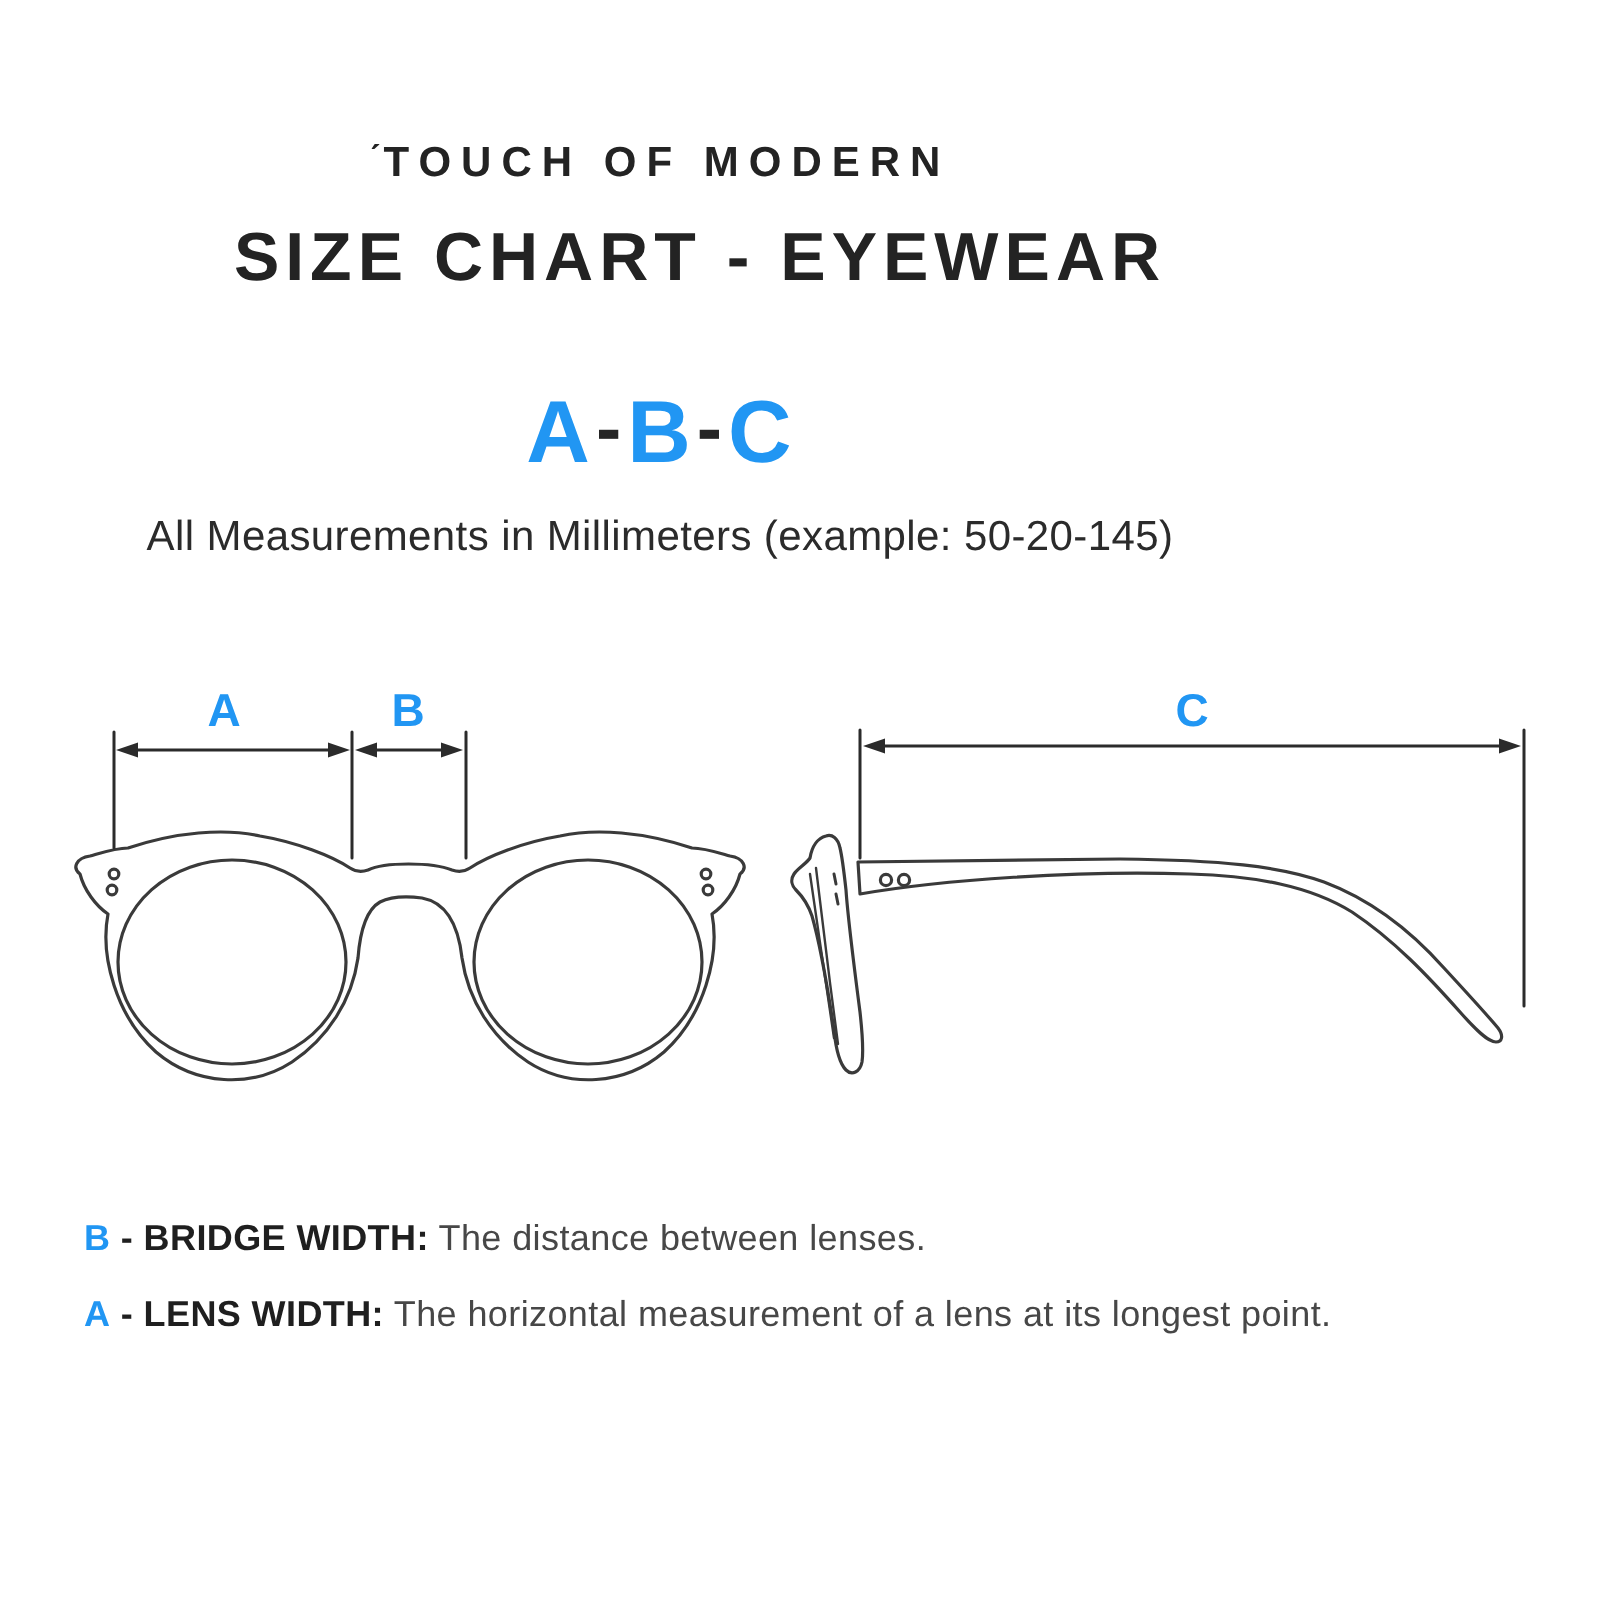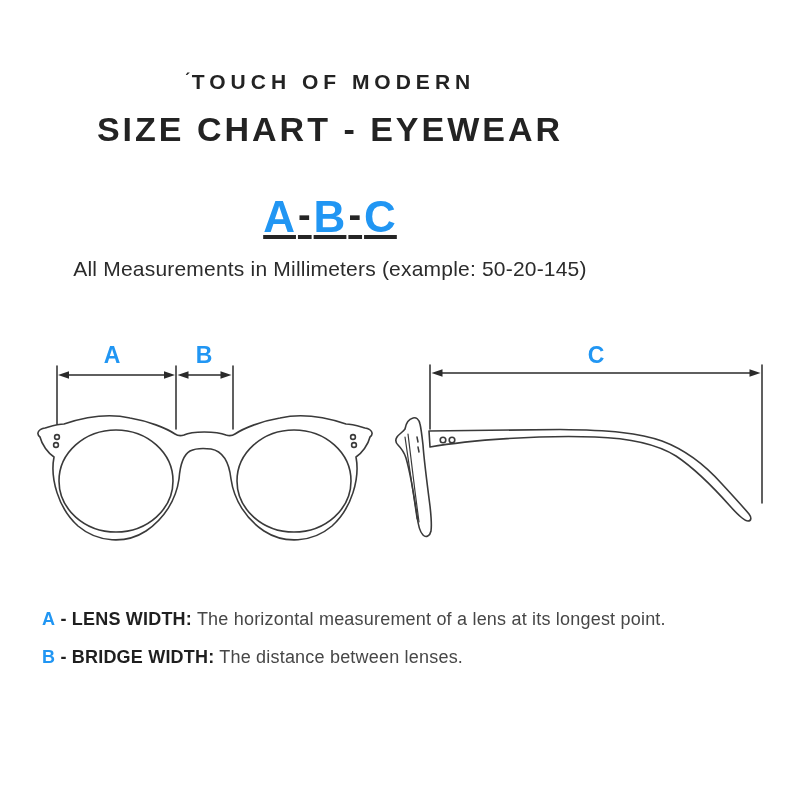--- a/index.html
+++ b/index.html
@@ -25,27 +25,27 @@
     margin-right: -4px;
     transform: translateY(-3px);
     font-weight: 700;
   }
   .title {
     top: 110px;
     font-size: 34px;
     font-weight: 600;
     letter-spacing: 3px;
     color: #232323;
+    margin-left: 20px;
   }
   .formula {
     top: 192px;
     font-size: 44px;
     font-weight: 700;
     letter-spacing: 1px;
-    text-decoration: underline;
   }
   .formula .ltr { color: #2196F3; }
   .formula .dash { color: #252525; margin: 0 2px; position: relative; top: -4px; font-size: 38px; }
   .subtitle {
     top: 257px;
     font-size: 21px;
     font-weight: 500;
     letter-spacing: 0.2px;
     color: #2b2b2b;
   }
@@ -194,22 +194,22 @@
     </g>
 
     <text class="dim-label" x="112" y="363" text-anchor="middle">A</text>
     <text class="dim-label" x="204" y="363" text-anchor="middle">B</text>
     <text class="dim-label" x="596" y="363" text-anchor="middle">C</text>
   </svg>
 </div>
 
 <div class="definitions">
   <div class="def-row">
+    <span class="def-letter">B</span>
+    <span class="def-term">- BRIDGE WIDTH:</span>
+    <span class="def-desc">The distance between lenses.</span>
+  </div>
+  <div class="def-row">
     <span class="def-letter">A</span>
     <span class="def-term">- LENS WIDTH:</span>
     <span class="def-desc">The horizontal measurement of a lens at its longest point.</span>
   </div>
-  <div class="def-row">
-    <span class="def-letter">B</span>
-    <span class="def-term">- BRIDGE WIDTH:</span>
-    <span class="def-desc">The distance between lenses.</span>
-  </div>
 </div>
 
 </body></html>

